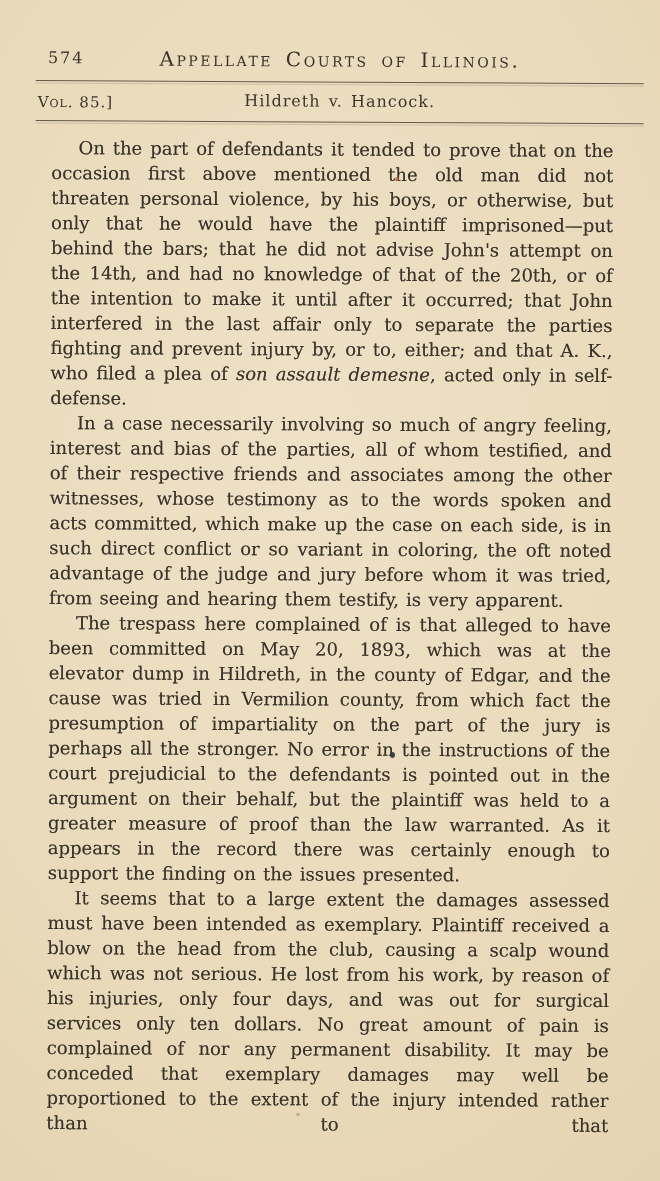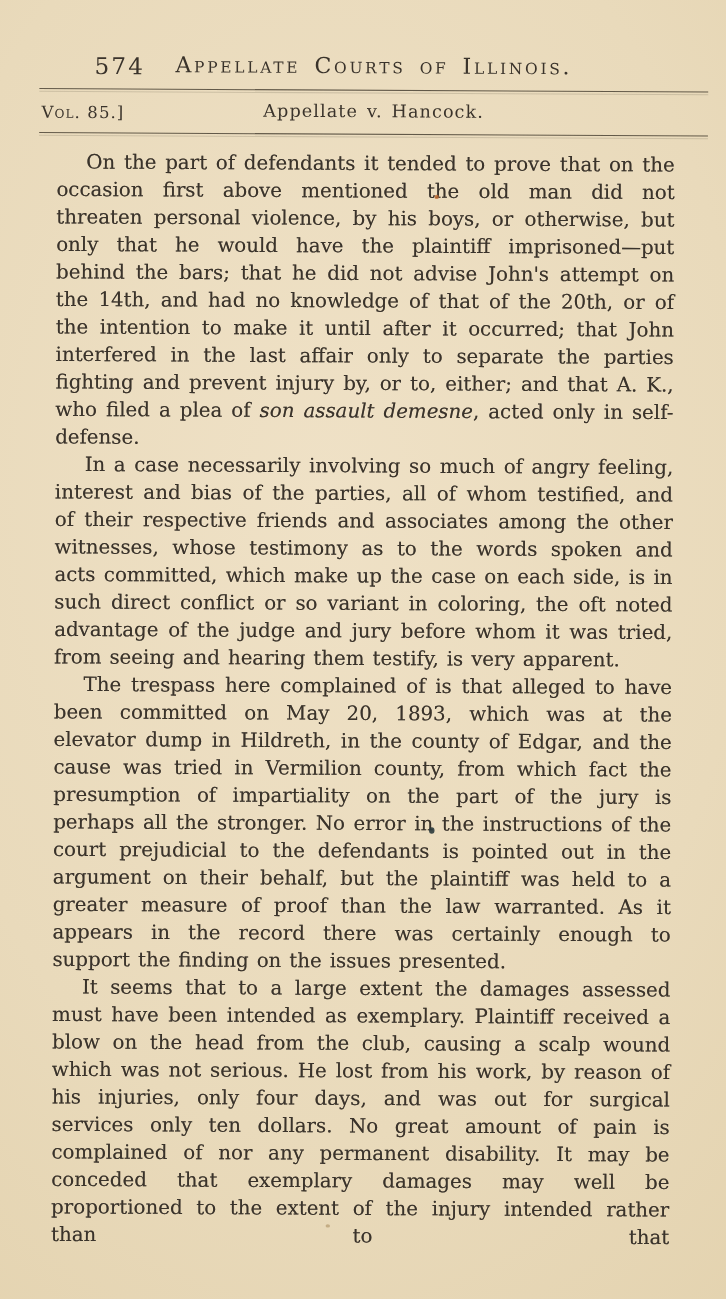--- a/index.html
+++ b/index.html
@@ -27,23 +27,22 @@
   }
   .header-row {
     position: relative;
     text-align: center;
     height: 34px;
   }
   .pagenum {
     position: absolute;
     left: 12px;
     top: 2px;
-    font-size: 21px;
+    font-size: 16px;
     letter-spacing: 2px;
-    margin-left: 38px;
   }
   .running-title {
     font-size: 20px;
     font-variant: small-caps;
     letter-spacing: 2.5px;
     word-spacing: 4px;
   }
   .rule {
     border-top: 1.6px solid rgba(74, 66, 52, 0.85);
     box-shadow: 0 2.5px 0 rgba(74, 66, 52, 0.18);
@@ -114,21 +113,21 @@
 
   <div class="header-row">
     <span class="pagenum">574</span>
     <span class="running-title">Appellate Courts of Illinois.</span>
   </div>
 
   <div class="rule"></div>
 
   <div class="subheader-row">
     <span class="vol">Vol. 85.]</span>
-    <span class="case">Appellate v. Hancock.</span>
+    <span class="case">Hildreth v. Hancock.</span>
   </div>
 
   <div class="rule"></div>
 
   <div class="body-text">
     <p><span>On the part of defendants it tended to prove that on the occasion first above mentioned the old man did not threaten personal violence, by his boys, or otherwise, but only that he would have the plaintiff imprisoned—put behind the bars; that he did not advise John's attempt on the 14th, and had no knowledge of that of the 20th, or of the intention to make it until after it occurred; that John interfered in the last affair only to separate the parties fighting and prevent injury by, or to, either; and that A. K., who filed a plea of </span><em>son assault demesne</em><span>, acted only in self-defense.</span></p>
     <p>In a case necessarily involving so much of angry feeling, interest and bias of the parties, all of whom testified, and of their respective friends and associates among the other witnesses, whose testimony as to the words spoken and acts committed, which make up the case on each side, is in such direct conflict or so variant in coloring, the oft noted advantage of the judge and jury before whom it was tried, from seeing and hearing them testify, is very apparent.</p>
     <p>The trespass here complained of is that alleged to have been committed on May 20, 1893, which was at the elevator dump in Hildreth, in the county of Edgar, and the cause was tried in Vermilion county, from which fact the presumption of impartiality on the part of the jury is perhaps all the stronger. No error in the instructions of the court prejudicial to the defendants is pointed out in the argument on their behalf, but the plaintiff was held to a greater measure of proof than the law warranted. As it appears in the record there was certainly enough to support the finding on the issues presented.</p>
     <p class="continues">It seems that to a large extent the damages assessed must have been intended as exemplary. Plaintiff received a blow on the head from the club, causing a scalp wound which was not serious. He lost from his work, by reason of his injuries, only four days, and was out for surgical services only ten dollars. No great amount of pain is complained of nor any permanent disability. It may be conceded that exemplary damages may well be proportioned to the extent of the injury intended rather than to that</p>
   </div>

